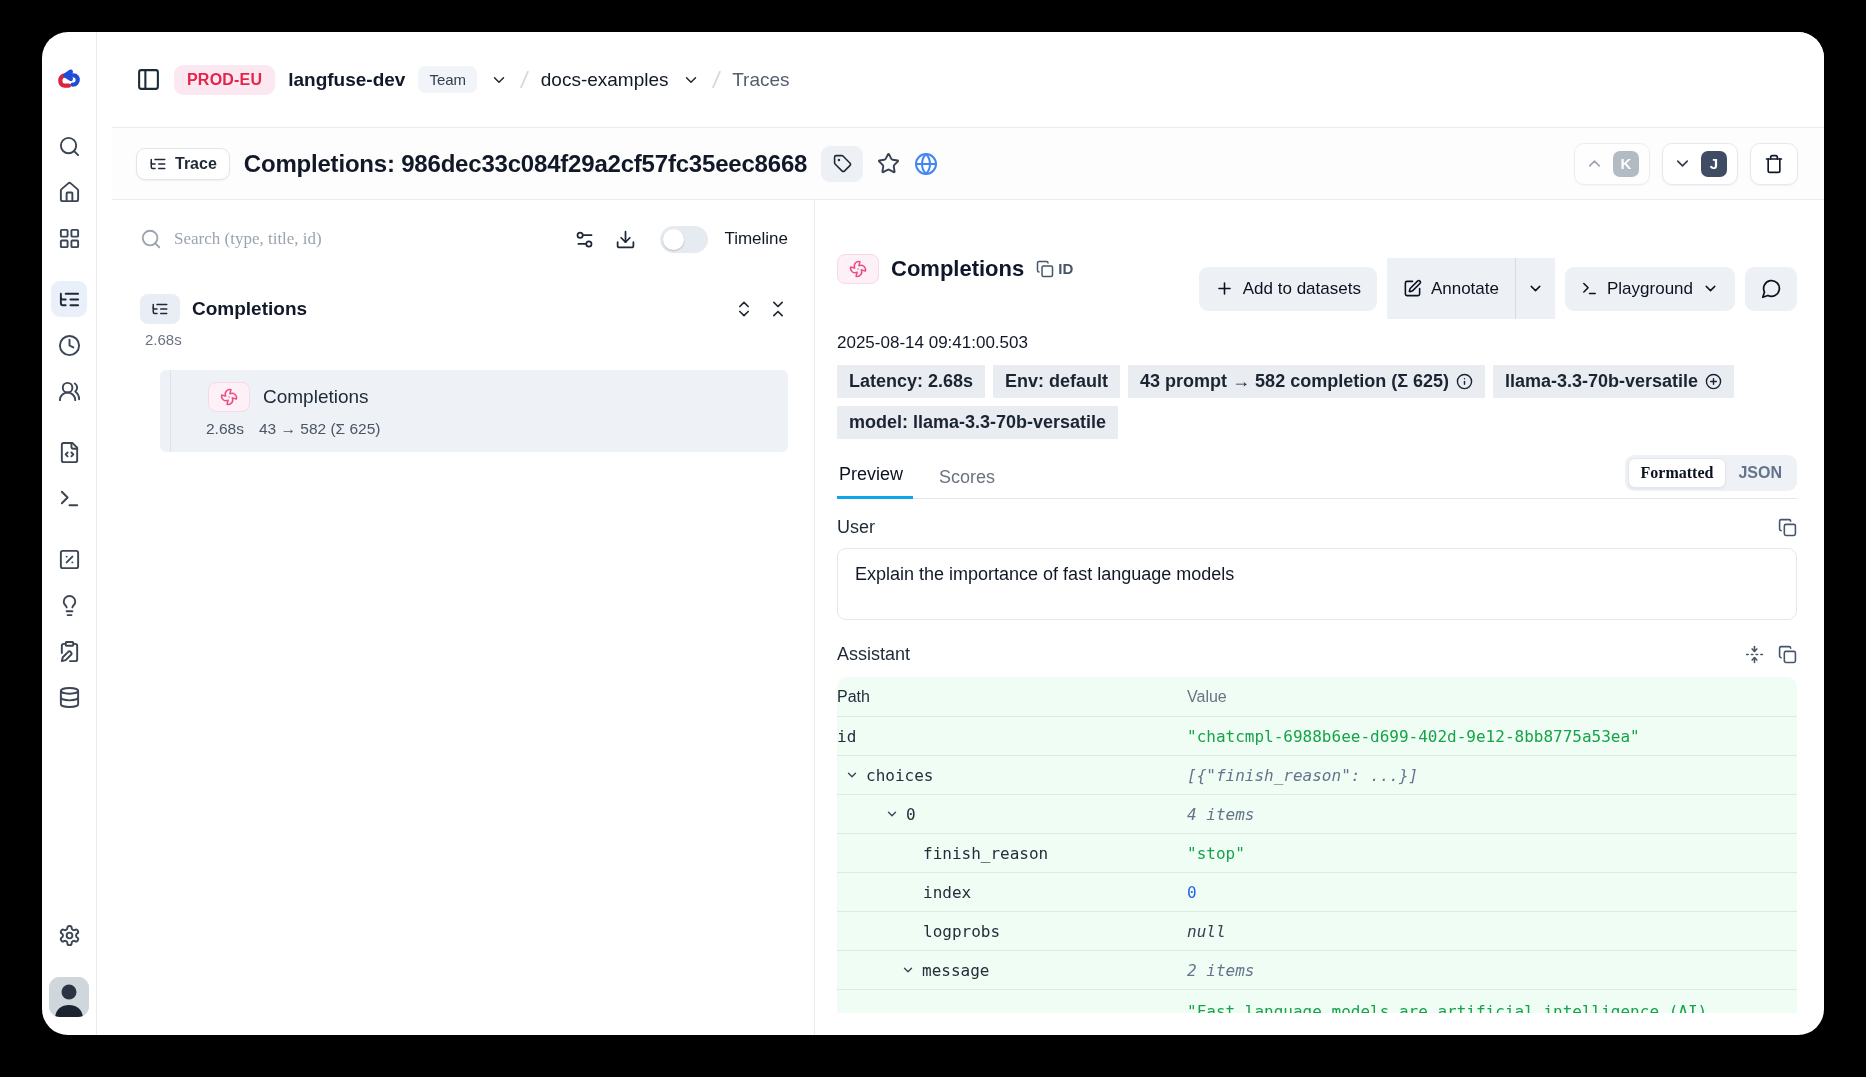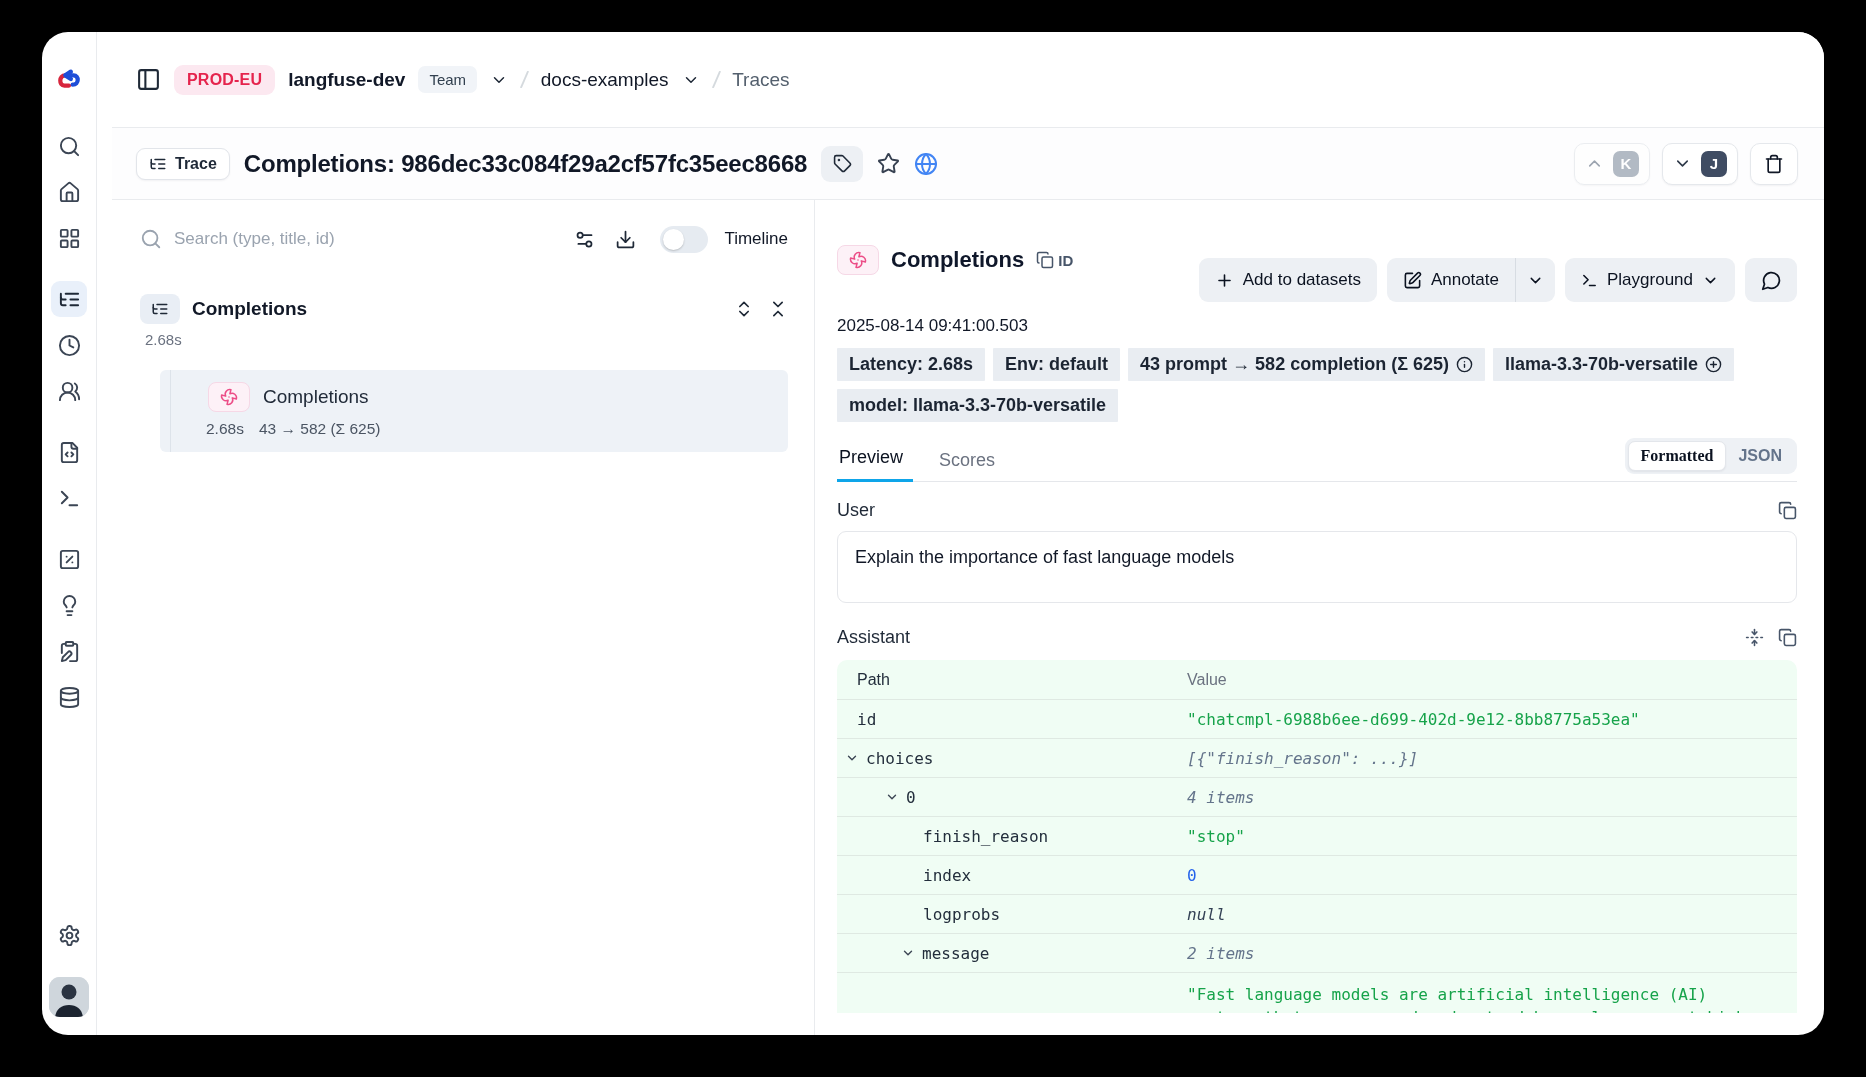--- a/index.html
+++ b/index.html
@@ -46,21 +46,21 @@
             box-shadow:0 1px 2px rgba(16,24,40,.05); display:flex; align-items:center;
             gap:9px; padding:0 10px; cursor:pointer; }
   .kbd{ width:26px; height:26px; border-radius:7px; color:#fff; font-size:15px; font-weight:700;
         display:flex; align-items:center; justify-content:center; }
   .kbd.k{ background:#9aa4b1; } .kbd.j{ background:#3f4c63; }
   
   .content{ flex:1; display:flex; min-height:0; }
   .tree-panel{ width:703px; flex:none; border-right:1px solid #e9ebee; padding:18px 26px 0 28px; }
   .search-row{ display:flex; align-items:center; height:42px; gap:12px; }
   .search-row input{ flex:1; border:none; outline:none; font-size:17px; color:#111827;
-                     font-family:Liberation Sans, sans-serif; background:transparent; }
+                     font-family:Liberation Serif, serif; background:transparent; }
   .search-row input::placeholder{ color:#9aa3af; }
   .tool-ico{ color:#1f2937; cursor:pointer; margin-left:8px; }
   .toggle{ width:48px; height:27px; background:#e6ebf1; border-radius:14px; position:relative;
            margin:0 4px 0 12px; cursor:pointer; flex:none; }
   .toggle .knob{ position:absolute; left:3px; top:3px; width:21px; height:21px; border-radius:50%;
                  background:#fff; box-shadow:0 1px 2px rgba(0,0,0,.2); }
   .timeline-label{ font-size:17px; color:#111827; }
   .tree-root-row{ display:flex; align-items:center; margin-top:34px; gap:12px; }
   .type-chip{ height:30px; padding:0 11px; background:#e9eef5; border-radius:8px; display:flex;
               align-items:center; justify-content:center; color:#1f2937; }
@@ -76,21 +76,21 @@
   .tree-child-meta{ margin-top:8px; font-size:15.5px; color:#4b5563; display:flex; gap:15px; margin-left:-2px; }
   
   .detail{ flex:1; min-width:0; display:flex; flex-direction:column; padding:18px 27px 22px 22px; }
   .detail-title-row{ display:flex; align-items:center; min-height:46px; }
   .detail-title{ font-size:22px; font-weight:600; color:#0f172a; margin-left:12px; }
   .id-copy{ color:#475569; margin-left:12px; cursor:pointer; }
   .id-label{ font-size:15px; font-weight:700; color:#475569; margin-left:4px; }
   .action-cluster{ margin-left:auto; display:flex; gap:10px; align-items:center;margin-top:40px; }
   .btn{ height:44px; background:#edf0f4; border-radius:9px; display:flex; align-items:center;
         gap:9px; padding:0 16px; font-size:17px; font-weight:500; color:#0b1220; cursor:pointer; }
-  .btn-group{ display:flex; background:#edf0f4; border-radius:9px; overflow:hidden; height:44px; }
+  .btn-group{ display:flex; background:#edf0f4; border-radius:1px; overflow:hidden; height:61px; }
   .btn-group .seg{ display:flex; align-items:center; gap:9px; padding:0 16px; font-size:17px;
                    font-weight:500; color:#0b1220; cursor:pointer; }
   .btn-group .divider{ width:1px; background:#d7dce2; margin:0; }
   .btn-group .seg.caret{ padding:0 11px; }
   .btn.square{ width:52px; padding:0; justify-content:center; }
   .timestamp{ margin-top:14px; font-size:17px; color:#111827; }
   .badges{ margin-top:12px; display:flex; flex-wrap:wrap; gap:8px; }
   .pill{ background:#e9edf2; border-radius:1px; padding:6px 12px; font-size:18px; font-weight:600;
          color:#1b2432; display:flex; align-items:center; gap:7px; cursor:default; }
   .tabs-row{ margin-top:16px; border-bottom:1px solid #e5e7eb; display:flex; align-items:flex-end; }
@@ -110,21 +110,21 @@
   .assistant-row{ margin-top:24px; }
   
   .json-table{ margin-top:12px; background:#f0fdf4; border-radius:10px 10px 0 0; flex:1;
                overflow:hidden; font-family:"DejaVu Sans Mono", monospace; font-size:16px; }
   .jrow{ min-height:39px; display:flex; align-items:center; border-bottom:1px solid #dfe9e2; padding-right:16px; }
   .jrow.header{ height:40px; font-family:"Liberation Sans",sans-serif; font-size:16px; color:#6b7280; }
   .jrow.tall{ align-items:flex-start; padding-top:10px; border-bottom:none; }
   .cell-path{ width:350px; flex:none; display:flex; align-items:center; color:#232e3c; }
   .cell-path .jchev{ color:#3c4654; margin-right:7px; cursor:pointer; }
   .cell-value{ flex:1; min-width:0; }
-  .p20{ padding-left:20px; } .p8{ padding-left:8px; } .p48{ padding-left:48px; }
+  .p20{ } .p8{ padding-left:8px; } .p48{ padding-left:48px; }
   .p64{ padding-left:64px; } .p86{ padding-left:86px; }
   .v-string{ color:#16a34a; } .v-number{ color:#2563eb; }
   .v-summary{ color:#64748b; font-style:italic; } .v-null{ color:#334155; font-style:italic; }
   .multiline{ white-space:pre-line; line-height:23px; }
 </style>
 </head>
 <body>
 
 <div class="window">
 

